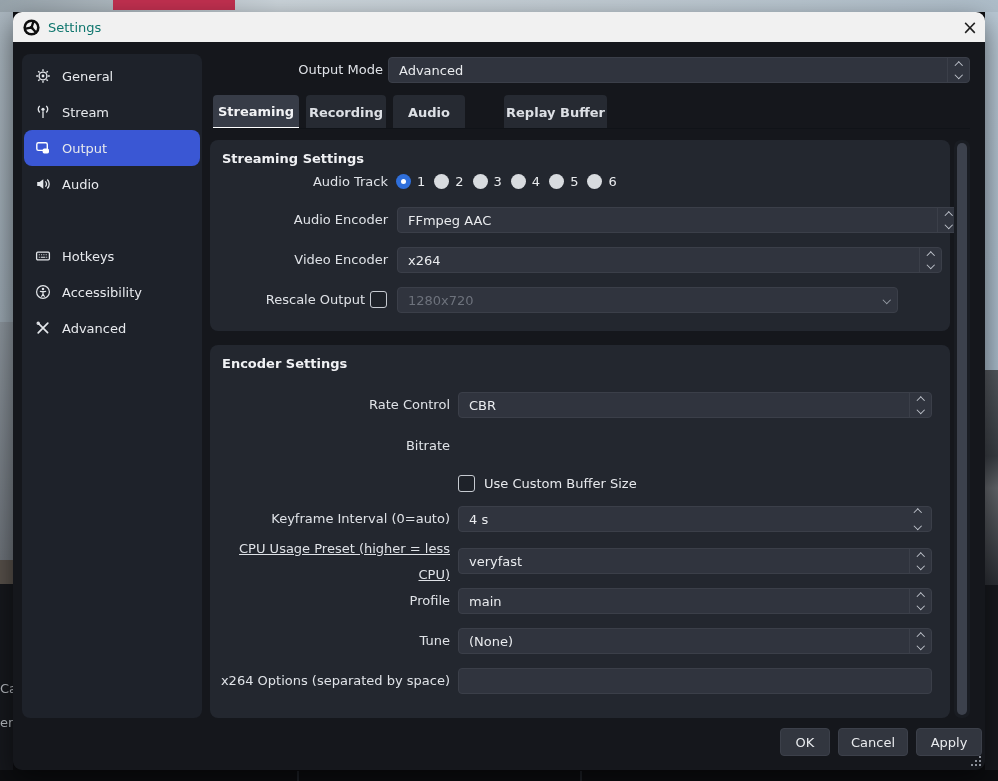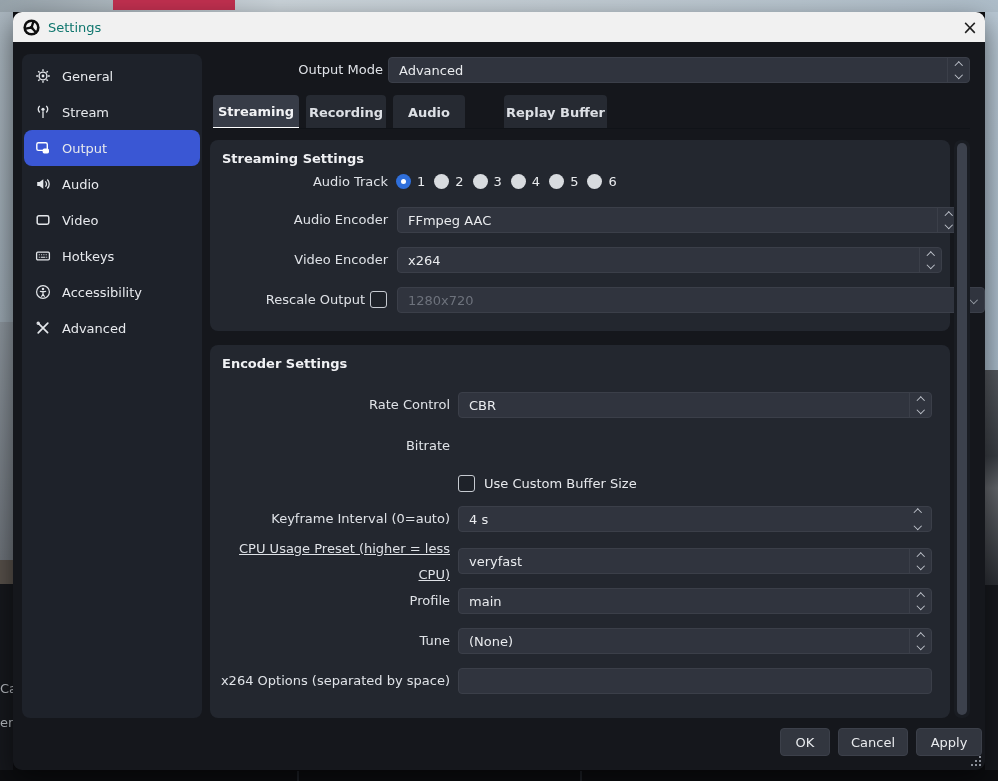--- a/index.html
+++ b/index.html
@@ -158,26 +158,20 @@
       <span>Output</span>
     </div>
     <div class="sideitem" style="top:112px;">
       <svg width="16" height="16" viewBox="0 0 16 16" fill="none" stroke="#e3e6ea" stroke-width="1.3">
         <path d="M2.2 6.1h2.3L8.3 3.3v9.4L4.5 9.9H2.2z" fill="#e3e6ea" stroke="none"></path>
         <path d="M10.4 5.4a3.6 3.6 0 0 1 0 5.2"></path>
         <path d="M12.3 3.5a6.3 6.3 0 0 1 0 9"></path>
       </svg>
       <span>Audio</span>
     </div>
-    <div class="sideitem" style="top:148px;">
-      <svg width="16" height="16" viewBox="0 0 16 16" fill="none" stroke="#e3e6ea" stroke-width="1.5">
-        <rect x="2.2" y="3.8" width="11.6" height="8.4" rx="1.7"></rect>
-      </svg>
-      <span>Video</span>
-    </div>
     <div class="sideitem" style="top:184px;">
       <svg width="16" height="16" viewBox="0 0 16 16" fill="none" stroke="#e3e6ea" stroke-width="1.3">
         <rect x="1.6" y="4.2" width="12.8" height="7.6" rx="1.2"></rect>
         <path d="M3.8 6.7h1M6.1 6.7h1M8.4 6.7h1M10.7 6.7h1M3.8 9.3h1M5.8 9.3h4.5M11.2 9.3h1" stroke-width="1.1"></path>
       </svg>
       <span>Hotkeys</span>
     </div>
     <div class="sideitem" style="top:220px;">
       <svg width="16" height="16" viewBox="0 0 16 16" fill="none" stroke="#e3e6ea" stroke-width="1.2">
         <circle cx="8" cy="8" r="6.4"></circle>
@@ -262,21 +256,21 @@
     <div class="combo" style="left:187px;top:107px;width:545px;">
       <span class="cval">x264</span>
       <span class="spin">
           <i class="chev up"></i>
           <i class="chev down"></i>
         </span>
     </div>
 
     <div class="flabel" style="left:0;top:147px;width:155px;">Rescale Output</div>
     <div class="checkbox" style="left:160px;top:151px;"></div>
-    <div class="combo disabled" style="left:187px;top:147px;width:588px;">
+    <div class="combo disabled" style="left:187px;top:147px;width:501px;">
       <span class="cval">1280x720</span>
       <span class="spin single">
           <i class="chev down"></i>
         </span>
     </div>
   </div>
 
   <div class="panel" style="left:197px;top:333px;width:740px;height:373px;">
     <div class="ptitle">Encoder Settings</div>
 

